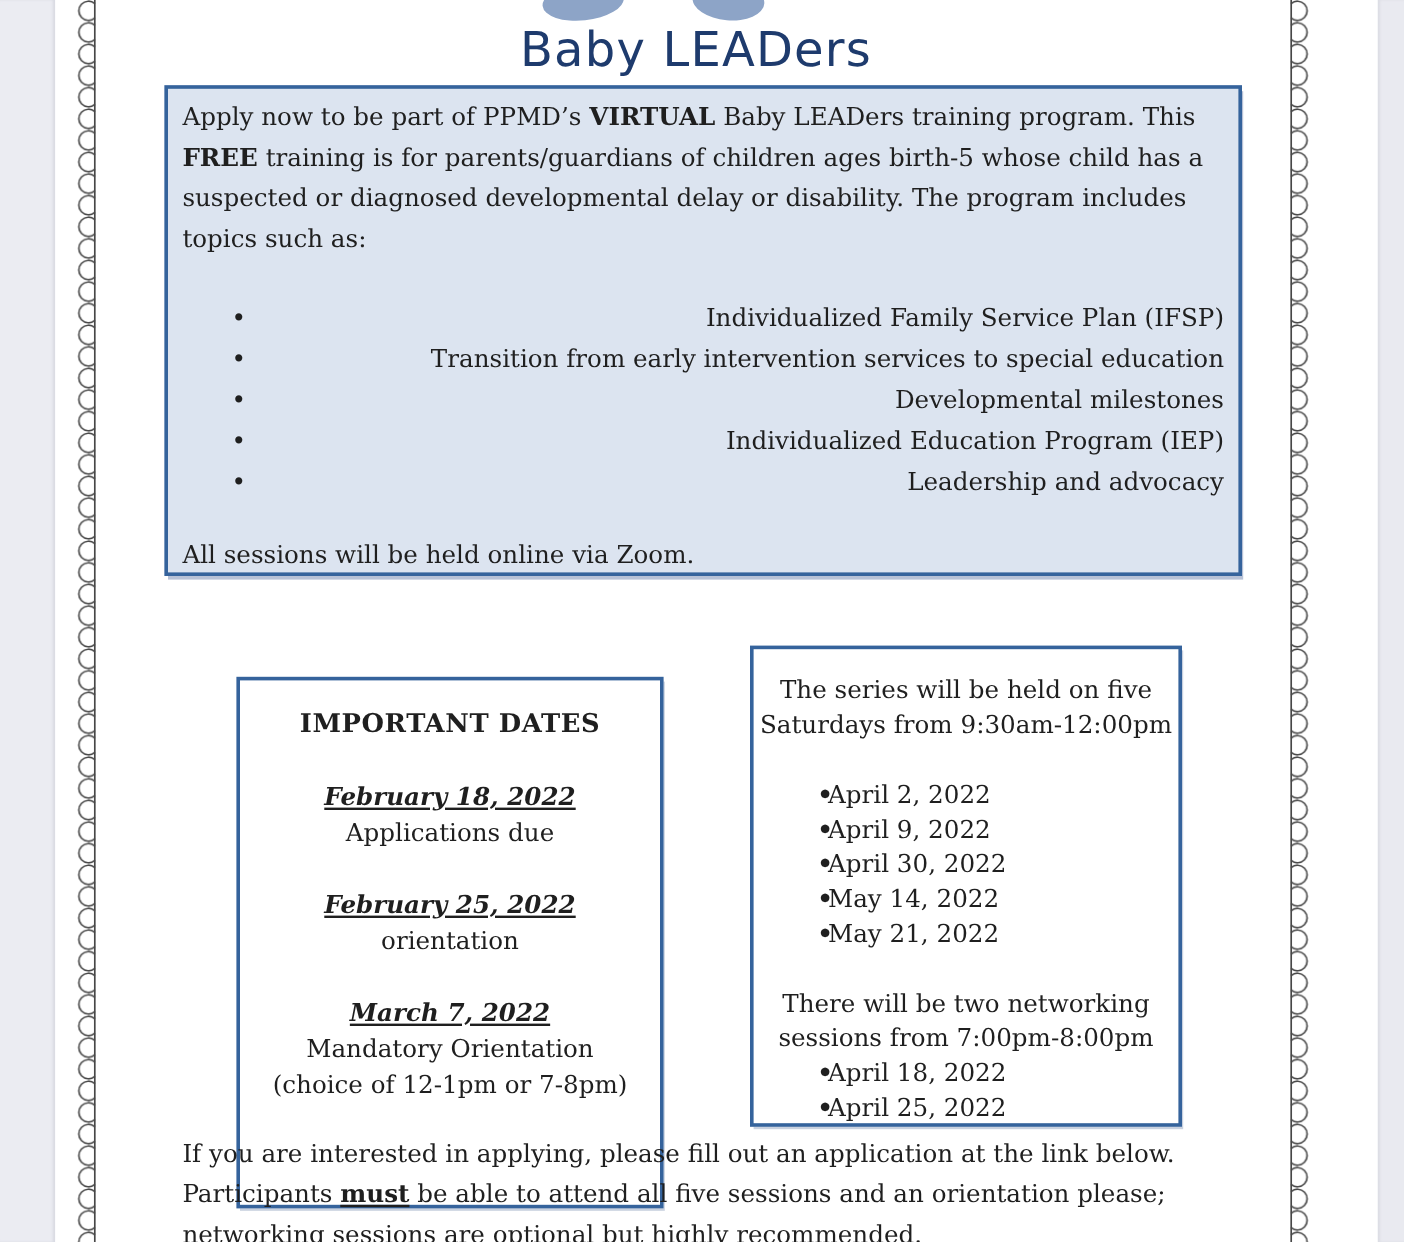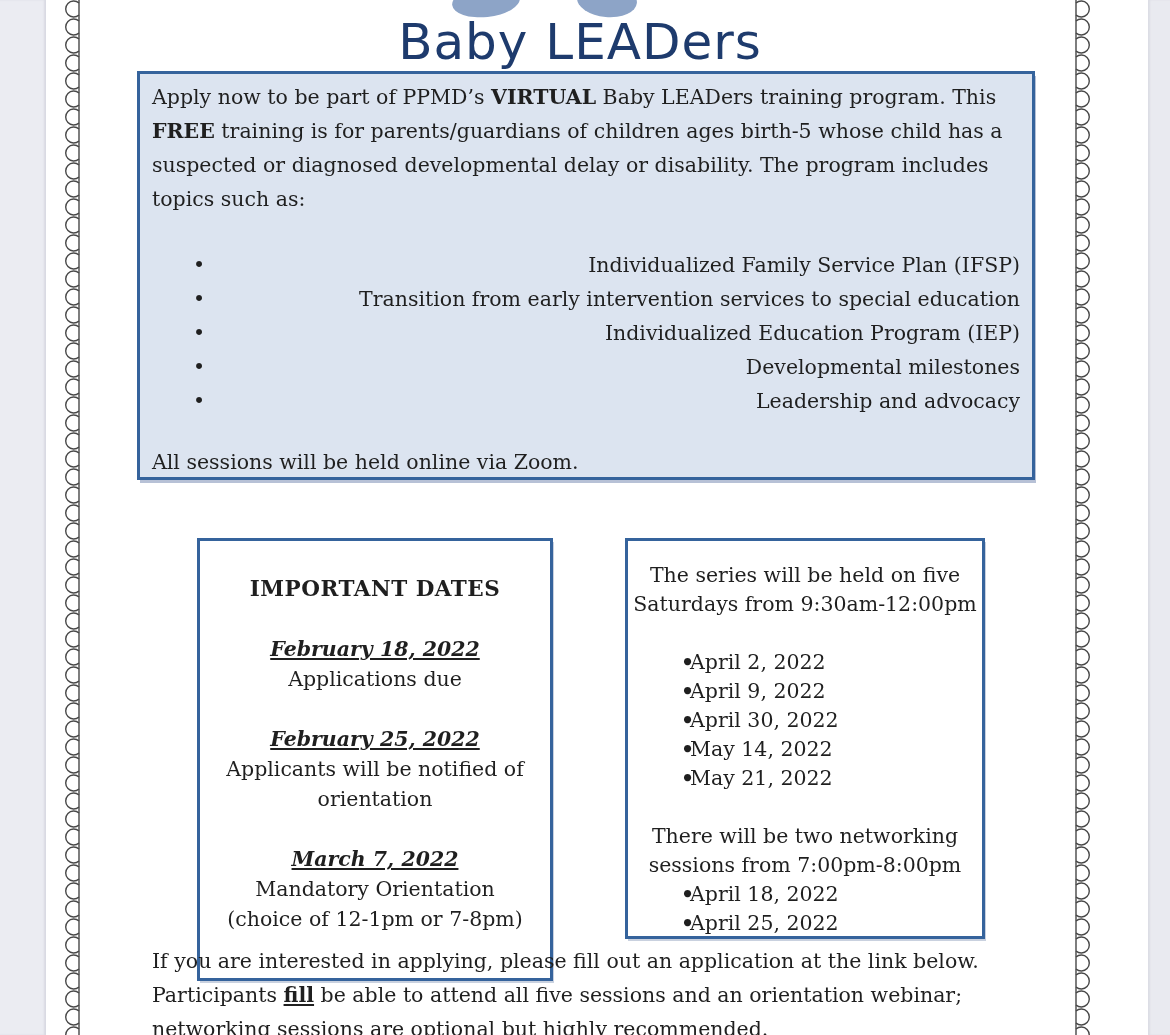--- a/index.html
+++ b/index.html
@@ -22,40 +22,40 @@
   .band-right{right:0;width:22px;background:#e9eaf0;box-shadow:inset 2px 0 2px #dcdde4;}
   .coil{position:absolute;top:0;}
   .coil-left{left:52px;}
   .coil-right{left:1073px;}
   .blob{position:absolute;background:var(--footprint);border-radius:50%;}
   .blob1{left:452px;top:-14px;width:68px;height:31px;transform:rotate(-6deg);}
   .blob2{left:577px;top:-16px;width:60px;height:33px;transform:rotate(5deg);}
   .title{
     position:absolute;left:80px;top:16px;width:1000px;margin:0;
     text-align:center;font-family:"DejaVu Sans","Liberation Sans",sans-serif;
-    font-weight:500;font-size:50px;line-height:52px;color:var(--navy);letter-spacing:1px;
+    font-weight:500;font-size:40px;line-height:52px;color:var(--navy);letter-spacing:1px;
   }
   .intro-box{
     position:absolute;left:137px;top:71px;width:898px;height:409px;
     background:var(--boxbg);border:3px solid var(--border);
     box-shadow:2px 4px 0 -1px #b7c1d6;
     padding:6px 12px;font-size:20.5px;line-height:34px;
   }
   .intro-text{margin:0;}
   .intro-text .b{font-weight:bold;}
   .topics{list-style:none;margin:32px 0 0 0;padding:0;text-align:right;}
   .topics li{position:relative;padding-left:70px;line-height:34px;}
   .topics li::before{content:"\2022";position:absolute;left:41px;}
   .zoom-note{position:absolute;left:12px;bottom:0;line-height:29px;}
   .datebox{
     position:absolute;background:#ffffff;border:3px solid var(--border);
     box-shadow:2px 3px 0 -1px #c9d1df;text-align:center;
     font-size:20.5px;overflow:hidden;
   }
-  .dates-box{left:197px;top:538px;width:356px;height:443px;line-height:30px;padding-top:33px;}
+  .dates-box{left:197px;top:564px;width:356px;height:443px;line-height:30px;padding-top:22px;}
   .box-title{font-weight:bold;font-size:21.5px;letter-spacing:.5px;}
   .date-group{margin-top:30px;}
   .du{font-weight:bold;text-decoration:underline;font-style:italic;}
   .sched-box{left:625px;top:538px;width:360px;height:401px;line-height:29px;padding-top:20px;}
   .sched-list{list-style:none;text-align:left;margin:29px 0 0 0;padding:0;}
   .sched-list li{position:relative;padding-left:62px;line-height:29px;}
   .sched-list li::before{content:"\2022";position:absolute;left:53px;font-weight:bold;}
   .sched-list.networking{margin-top:0;}
   .net-group{margin-top:29px;}
   .footer{
@@ -93,36 +93,35 @@
 <div class="blob blob1"></div>
 <div class="blob blob2"></div>
 
 <h1 class="title">Baby LEADers</h1>
 
 <section class="intro-box">
   <p class="intro-text"><span>Apply now to be part of PPMD’s </span><span class="b">VIRTUAL</span><span> Baby LEADers training program. This </span><span class="b">FREE</span><span> training is for parents/guardians of children ages birth-5 whose child has a suspected or diagnosed developmental delay or disability. The program includes topics such as:</span></p>
   <ul class="topics">
       <li>Individualized Family Service Plan (IFSP)</li>
       <li>Transition from early intervention services to special education</li>
+      <li>Developmental milestones</li>
       <li>Individualized Education Program (IEP)</li>
-      <li>Developmental milestones</li>
       <li>Leadership and advocacy</li>
     </ul>
   <div class="zoom-note">All sessions will be held online via Zoom.</div>
 </section>
 
 <section class="datebox dates-box">
   <div class="box-title">IMPORTANT DATES</div>
   <div class="date-group">
     <div class="du">February 18, 2022</div>
     <div>Applications due</div>
   </div>
   <div class="date-group">
     <div class="du">February 25, 2022</div>
-    <div>Applicants will be notified of</div>
     <div>orientation</div>
   </div>
   <div class="date-group">
     <div class="du">March 7, 2022</div>
     <div>Mandatory Orientation</div>
     <div>(choice of 12-1pm or 7-8pm)</div>
   </div>
 </section>
 
 <section class="datebox sched-box">
@@ -142,15 +141,15 @@
     <div>sessions from 7:00pm-8:00pm</div>
   </div>
   <ul class="sched-list networking">
       <li>April 18, 2022</li>
       <li>April 25, 2022</li>
     </ul>
 </section>
 
 <div class="footer">
   <div>If you are interested in applying, please fill out an application at the link below.</div>
-  <div><span>Participants </span><span class="bu">fill</span><span> be able to attend all five sessions and an orientation webinar;</span></div>
+  <div><span>Participants </span><span class="bu">must</span><span> be able to attend all five sessions and an orientation please;</span></div>
   <div>networking sessions are optional but highly recommended.</div>
 </div>
 
 </body></html>

